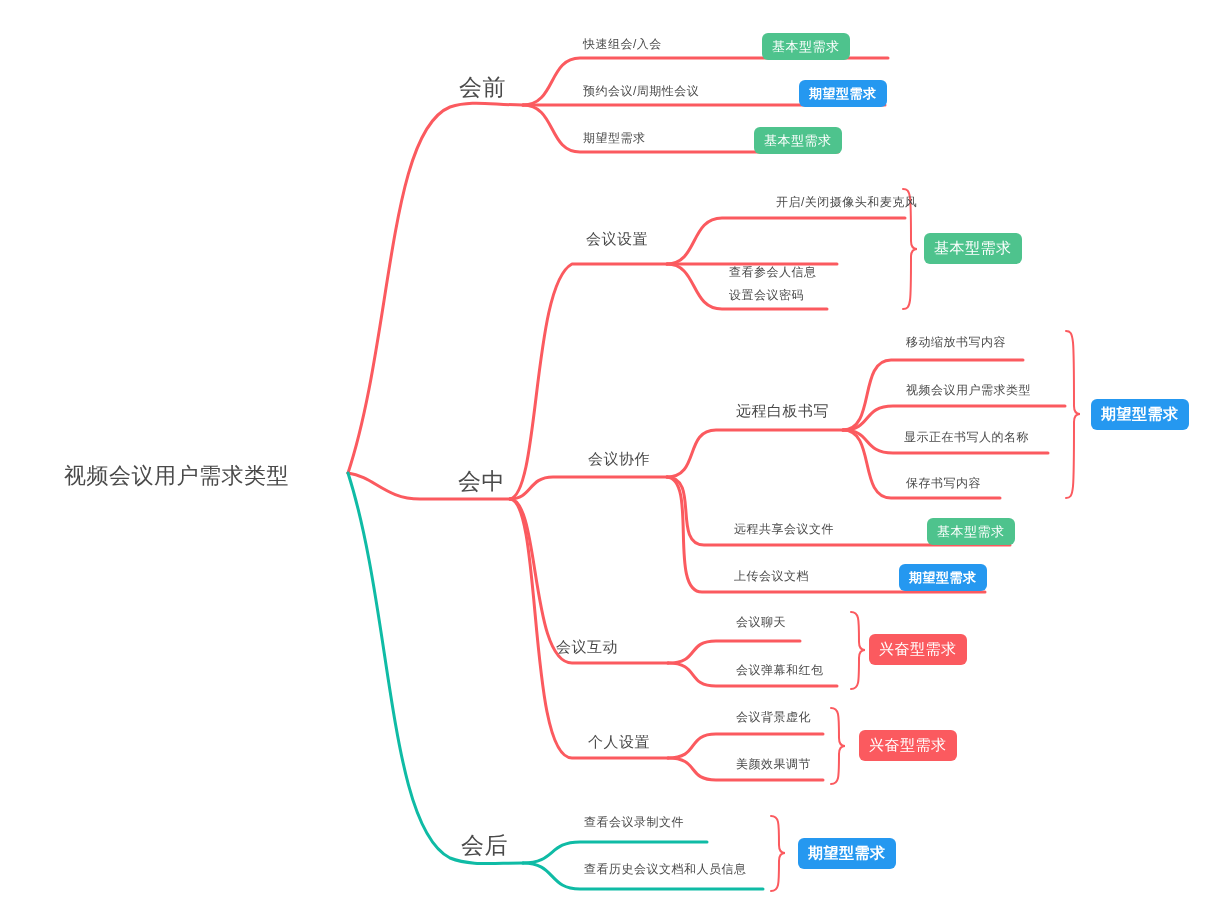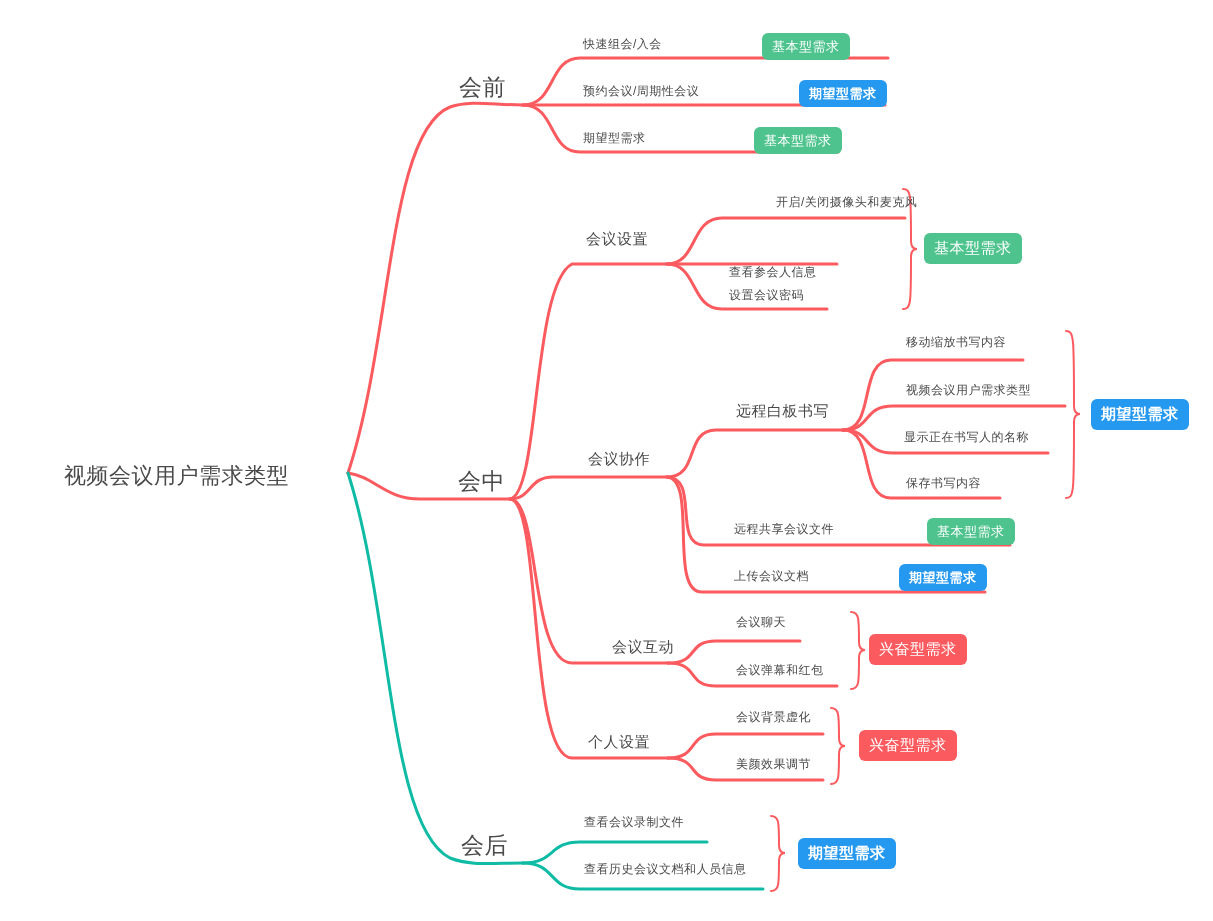--- a/index.html
+++ b/index.html
@@ -113,21 +113,21 @@
   <div class="lbl lbl-leaf" style="left:583px; top:45px;">快速组会/入会</div>
   <div class="lbl lbl-leaf" style="left:583px; top:92px;">预约会议/周期性会议</div>
   <div class="lbl lbl-leaf" style="left:583px; top:139px;">期望型需求</div>
 
   <div class="badge badge-sm bg-green" style="left:762px; top:33px;">基本型需求</div>
   <div class="badge badge-sm bg-blue" style="left:799px; top:80px;">期望型需求</div>
   <div class="badge badge-sm bg-green" style="left:754px; top:127px;">基本型需求</div>
 
   <div class="lbl lbl-mid" style="left:586px; top:240px;">会议设置</div>
   <div class="lbl lbl-mid" style="left:588px; top:460px;">会议协作</div>
-  <div class="lbl lbl-mid" style="left:612px; top:648px;">会议互动</div>
+  <div class="lbl lbl-mid" style="left:556px; top:648px;">会议互动</div>
   <div class="lbl lbl-mid" style="left:588px; top:743px;">个人设置</div>
 
   <div class="lbl lbl-leaf" style="left:729px; top:203px;margin-left:47px;">开启/关闭摄像头和麦克风</div>
   <div class="lbl lbl-leaf" style="left:729px; top:249px;margin-top:24px;">查看参会人信息</div>
   <div class="lbl lbl-leaf" style="left:729px; top:296px;">设置会议密码</div>
   <div class="badge badge-lg bg-green" style="left:924px; top:233px;">基本型需求</div>
 
   <div class="lbl lbl-mid" style="left:736px; top:412px;">远程白板书写</div>
   <div class="lbl lbl-leaf" style="left:906px; top:343px;">移动缩放书写内容</div>
   <div class="lbl lbl-leaf" style="left:906px; top:391px;">视频会议用户需求类型</div>

